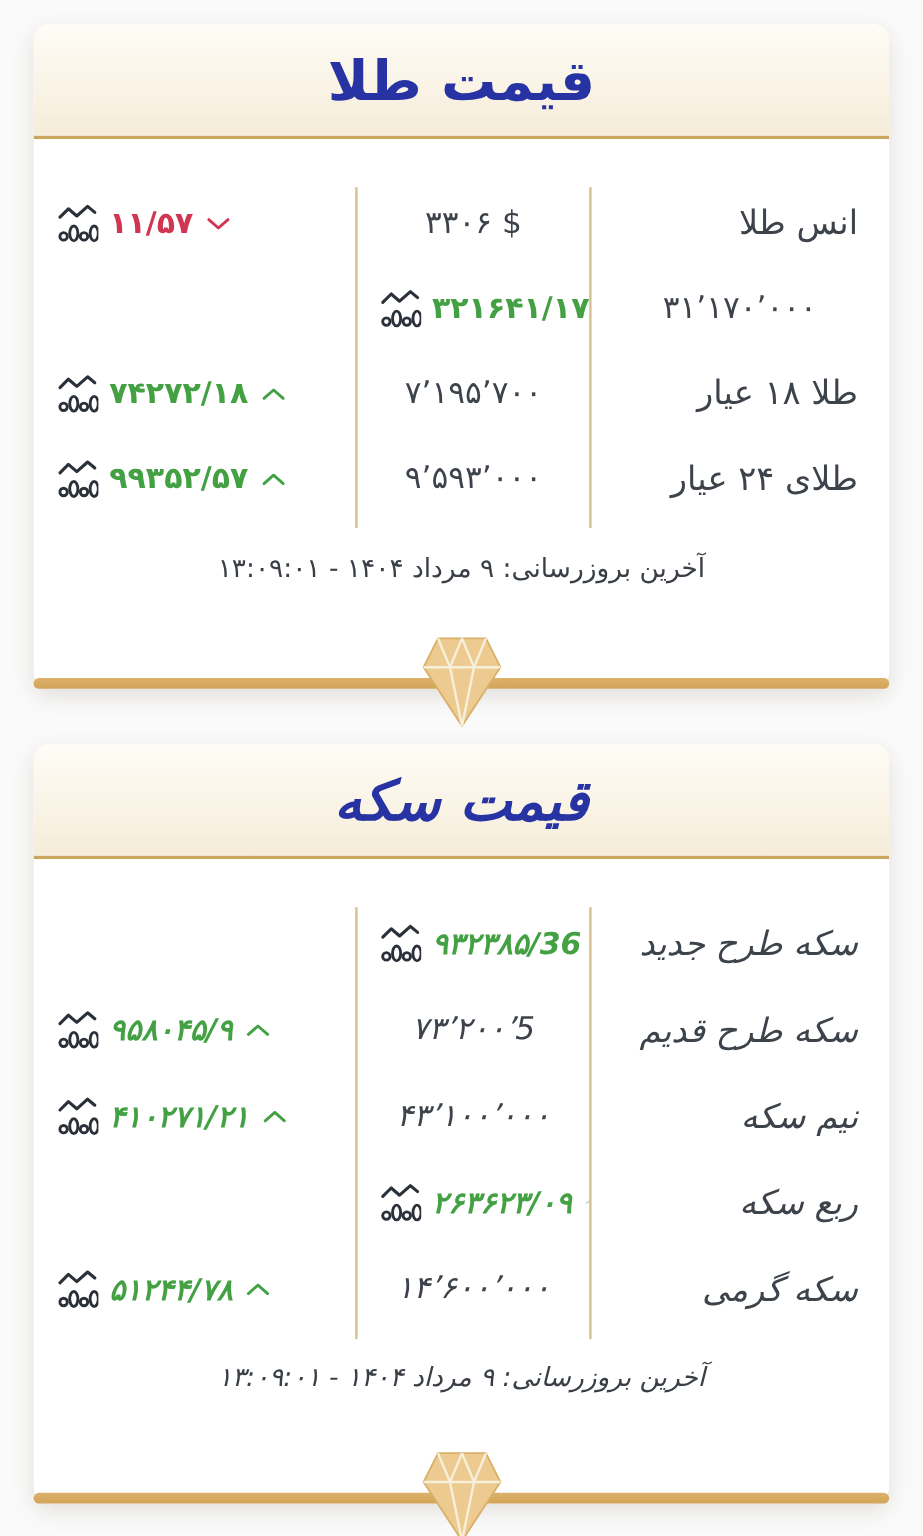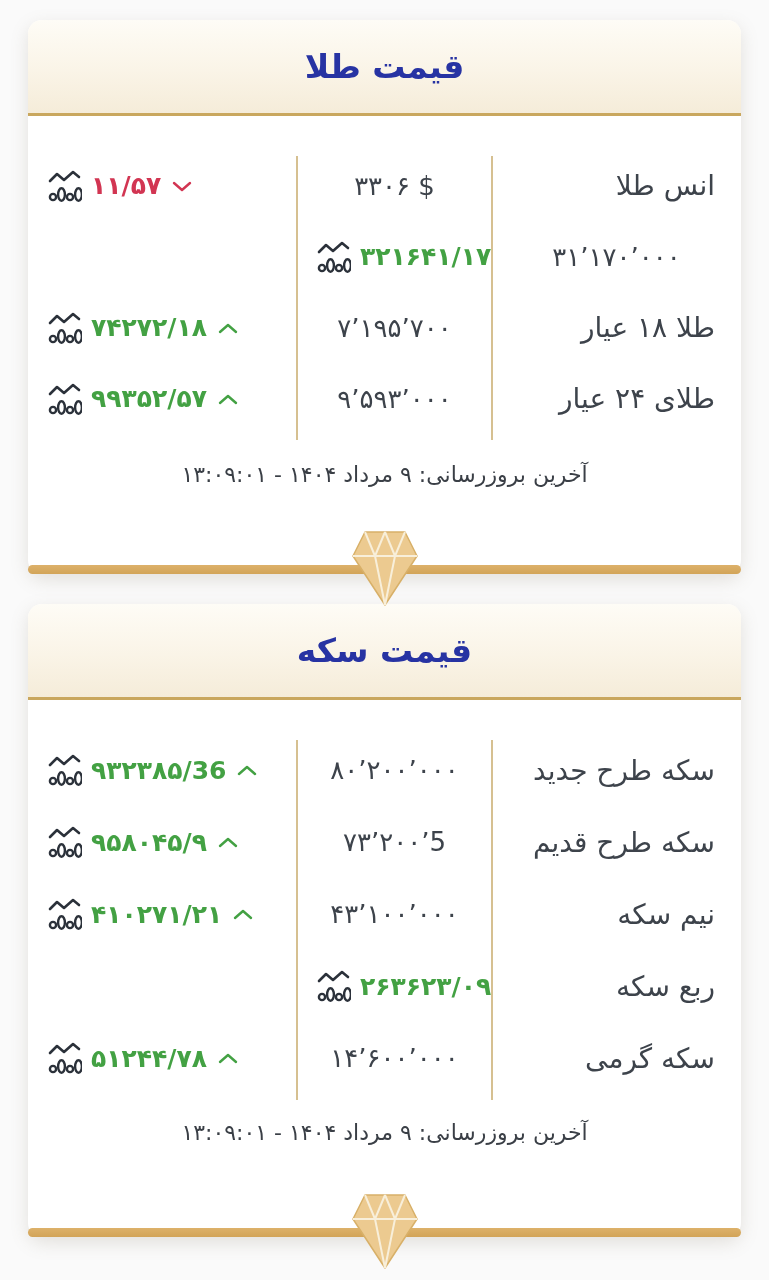--- a/index.html
+++ b/index.html
@@ -10,30 +10,30 @@
     font-family:"DejaVu Sans", sans-serif;
     color:#3d434b;
     direction:rtl;
   }
   .card {
     position:absolute; left:28px; width:713px;
     background:#ffffff; border-radius:14px;
     box-shadow:0 6px 18px rgba(120,110,90,0.18);
   }
   .card-1 { top:20px;  height:554px; }
-  .card-2 { top:604px; height:633px; }
+  .card-2 { top:620px; height:633px;font-style:italic; }
 
   .card-header {
     height:96px; border-radius:14px 14px 0 0;
     background:linear-gradient(180deg,#fefcf6 0%,#faf4e7 55%,#f5ecd9 100%);
     border-bottom:3px solid #c9a75e;
     display:flex; align-items:center; justify-content:center;
   }
   .card-title {
-    color:#2733a3; font-size:33px; font-weight:bold; letter-spacing:0;
+    color:#2733a3; font-size:46px; font-weight:bold; letter-spacing:0;
   }
 
   .rows-wrap { position:relative; margin-top:34px; }
   .col-divider {
     position:absolute; top:6px; bottom:-6px; width:2px;
     background:#cfb57e; opacity:0.85;
   }
   .col-divider.d1 { left:463px; }
   .col-divider.d2 { left:268px; }
 
@@ -189,21 +189,20 @@
   <div class="card-header">
     <h1 class="card-title">قیمت سکه</h1>
   </div>
 
   <div class="rows-wrap">
     <div class="col-divider d1"></div>
     <div class="col-divider d2"></div>
 
     <div class="row">
       <div class="cell-label">سکه طرح جدید</div>
-      <div class="cell-price"><span>۸۰٬۲۰۰٬۰۰۰</span></div>
       <div class="cell-change up">
         <svg class="chart-icon" width="34" height="32" viewBox="0 0 34 32">
             <use href="#def-chart-icon"></use>
           </svg>
         <span>۹۳۲۳۸۵/36</span>
         <svg class="chev chev-up" width="20" height="12" viewBox="0 0 20 12">
             <polyline points="2,10 10,3 18,10" fill="none" stroke="currentColor" stroke-width="2.4" stroke-linecap="round" stroke-linejoin="round"></polyline>
           </svg>
 
       </div>

